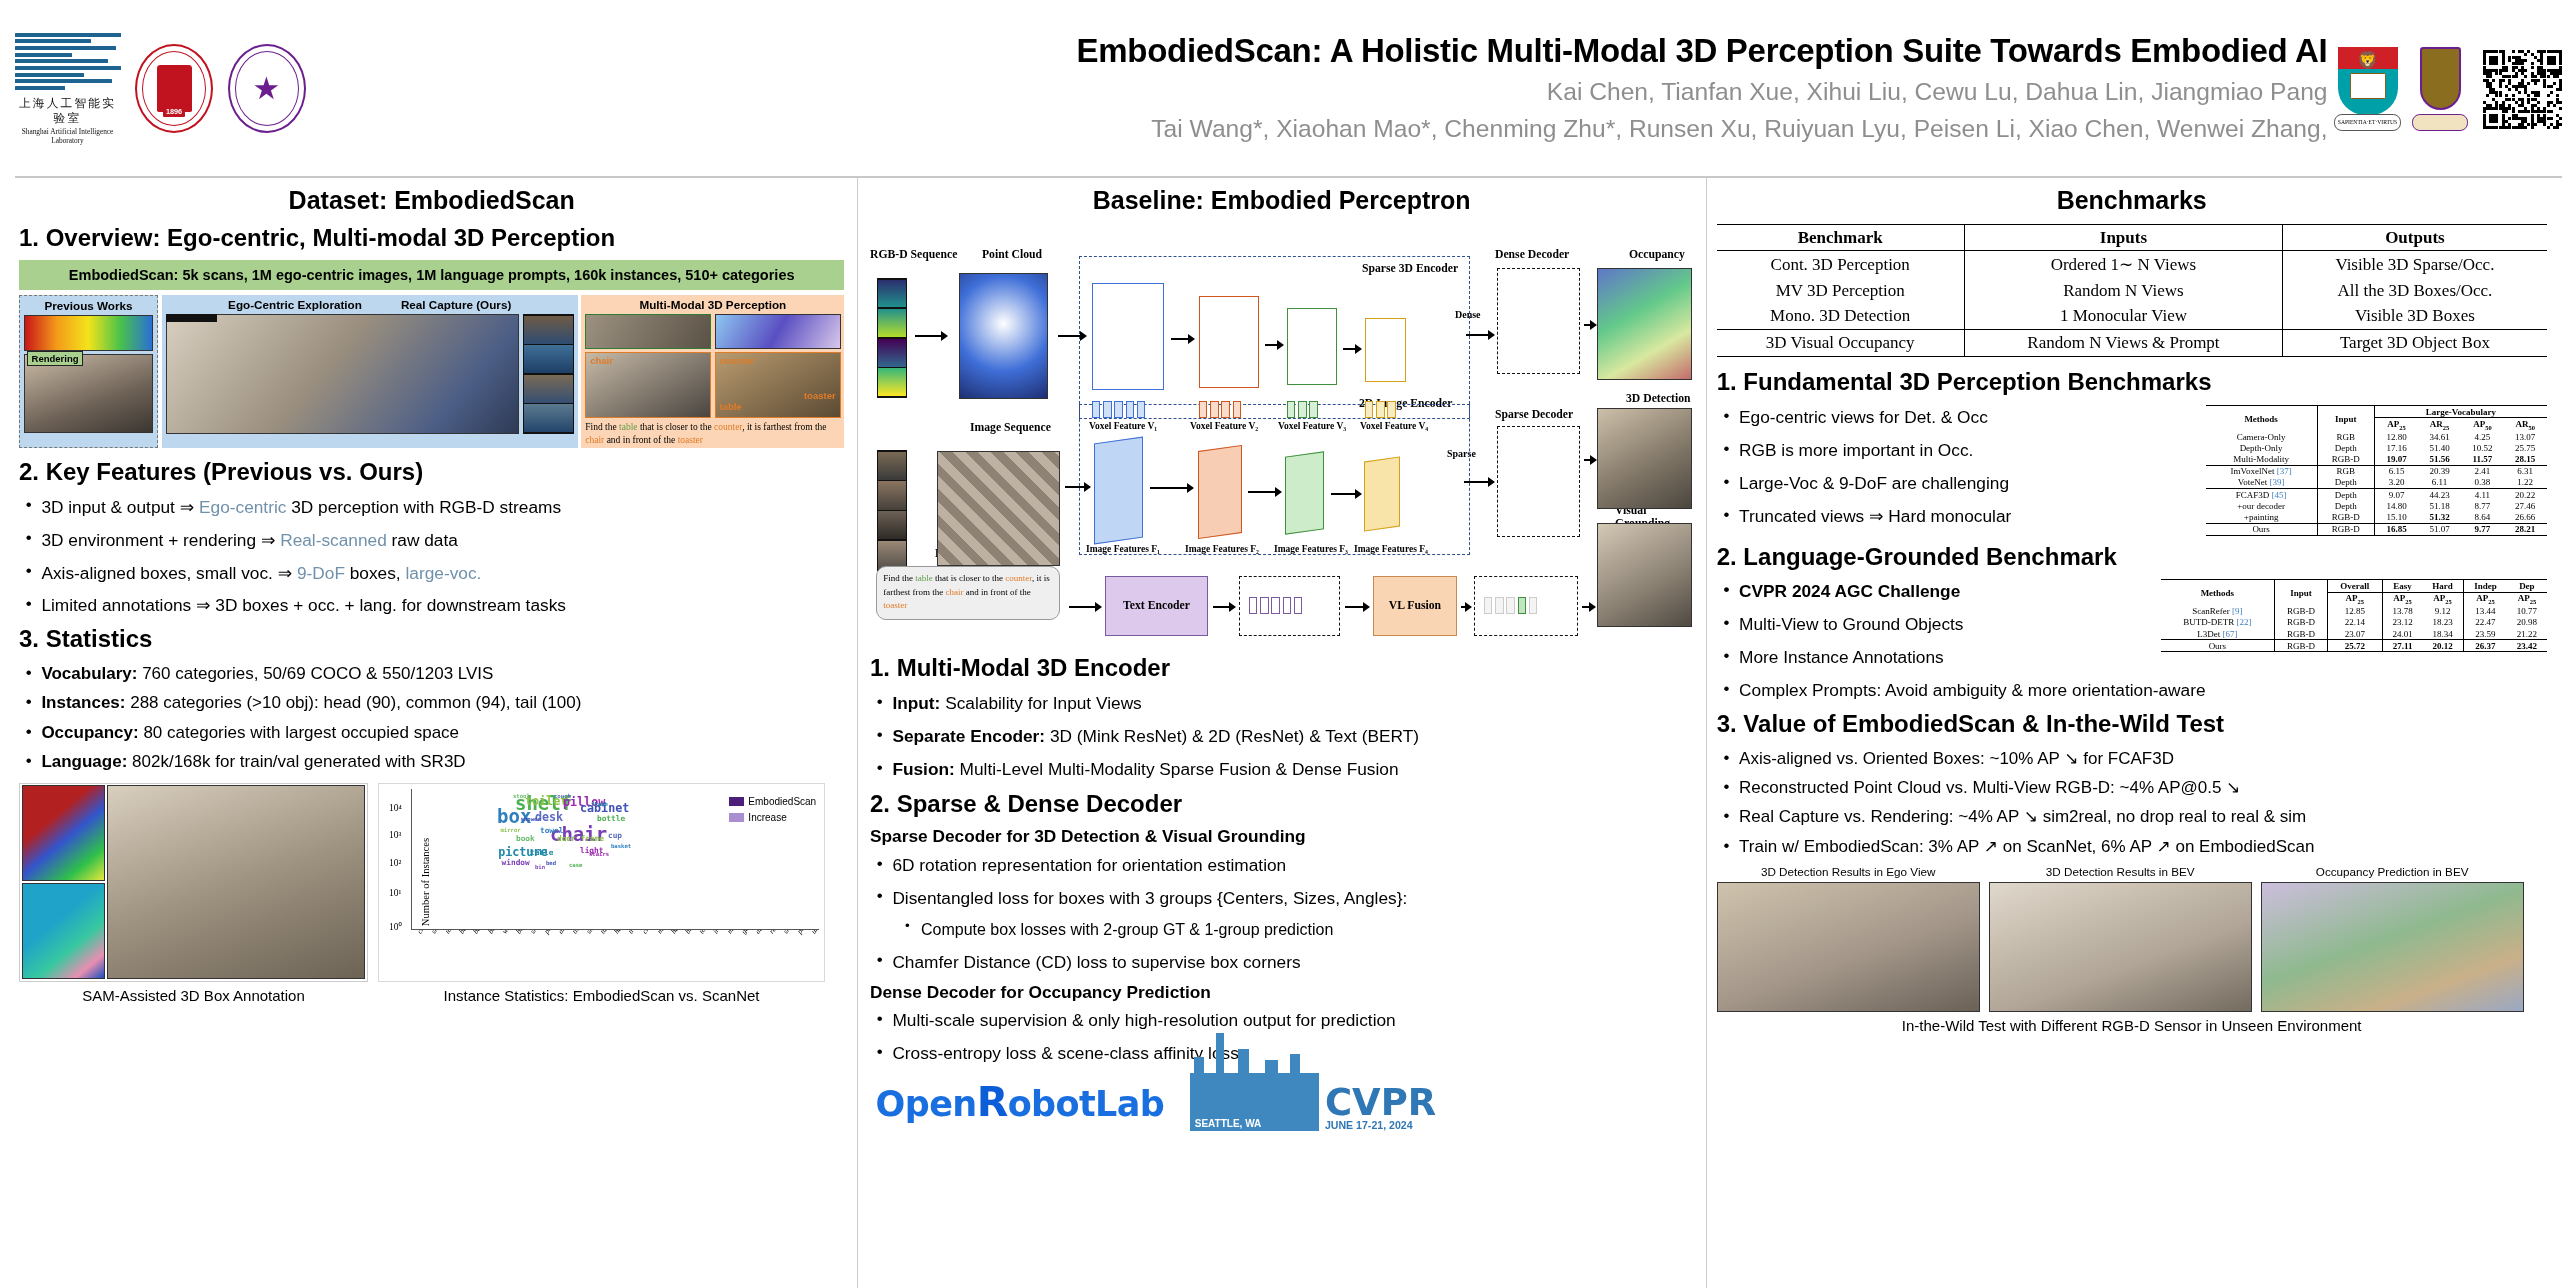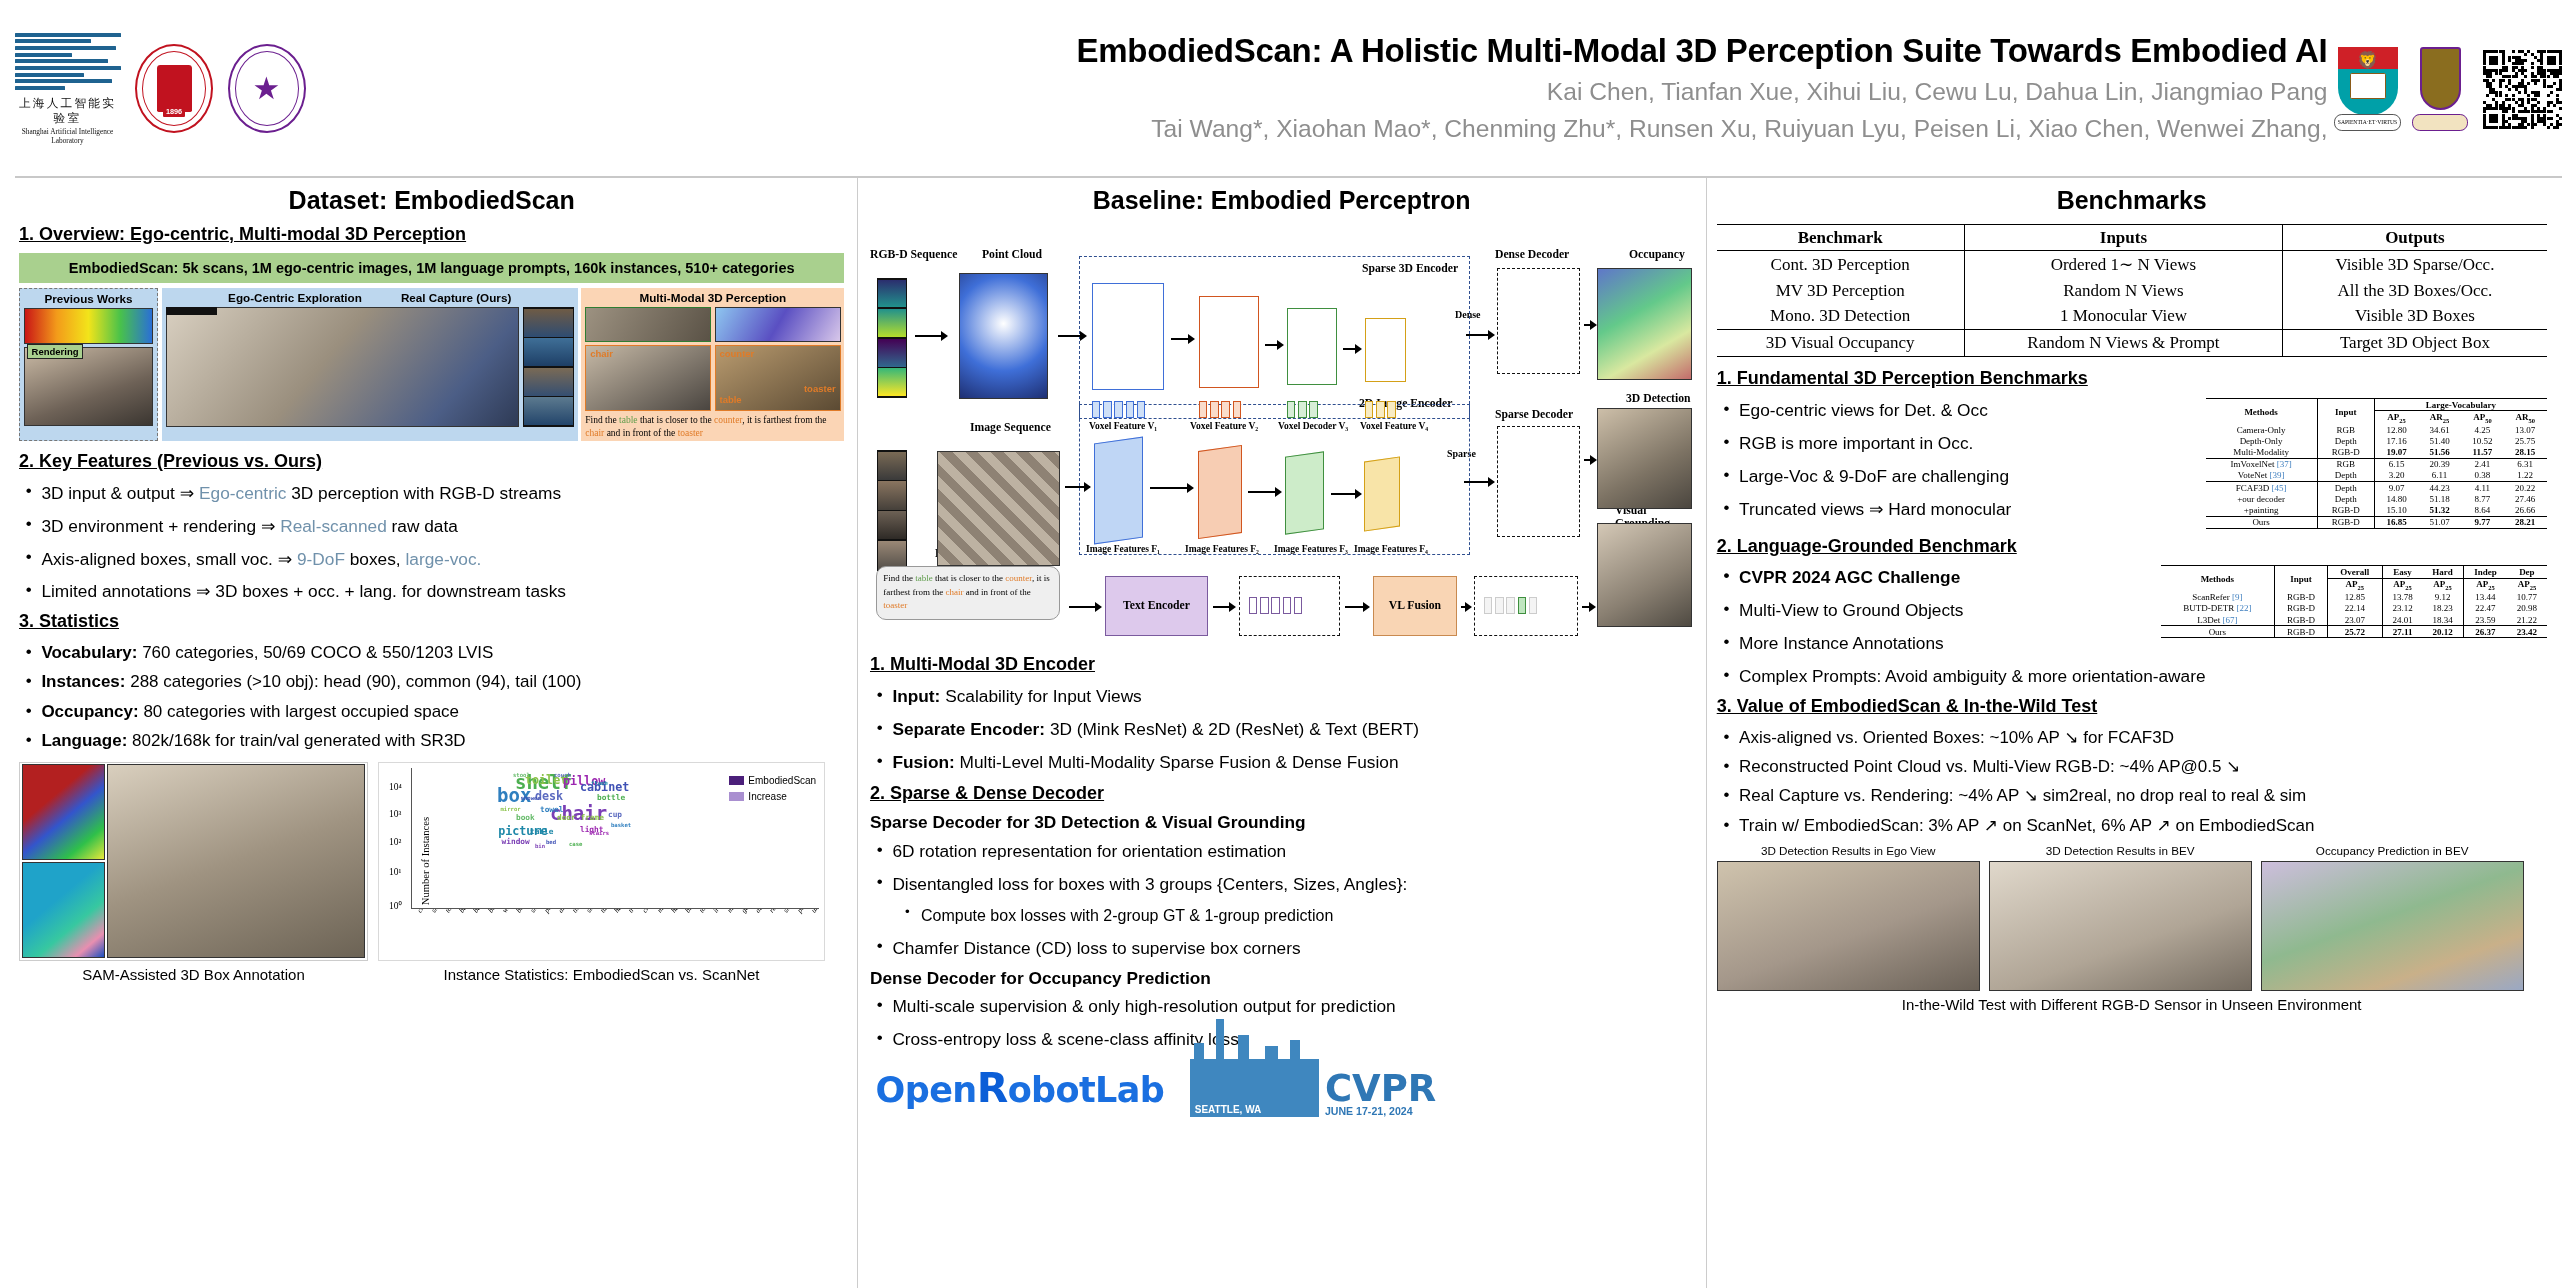--- a/index.html
+++ b/index.html
@@ -53,21 +53,21 @@
   .hr-head { position:absolute; left:14.5px; right:14.5px; bottom:0; height:2.2px; background:#c8c8c8; }
 
   
   .columns { display: flex; height: 1110px; padding: 0 6.7px 0 6.7px; }
   .col { position: relative; }
   .col-left  { width: 850px; padding: 3.4px 12.3px 0 12.3px; }
   .col-mid   { width: 850px; padding: 3.4px 12.3px 0 12.3px; border-left: 1.7px solid #cccccc; border-right: 1.7px solid #cccccc; }
   .col-right { width: 850px; padding: 3.4px 10px 0 10px; }
 
   .col-title { font-size: 25px; font-weight: bold; text-align: center; margin: 4.5px 0 9px; }
-  .sec-h { font-size: 18px; font-weight: bold; margin: 2.2px 0 7.8px; text-decoration: underline; }
+  .sec-h { font-size: 24px; font-weight: bold; margin: 2.2px 0 7.8px; }
   .sub-h { font-size: 17.3px; font-weight: bold; margin: 5.6px 0 4.5px; }
 
   ul.b { list-style: none; margin: 0 0 5.6px 0; }
   ul.b > li { font-size: 17.3px; line-height: 1.52; padding-left: 22.4px; position: relative; margin-bottom: 6.7px; }
   ul.b > li::before { content: "•"; position: absolute; left: 6.7px; top: -1.1px; font-size: 17px; }
   ul.b > li.sub { padding-left: 51px; font-size: 16px; }
   ul.b > li.sub::before { left: 35px; font-size: 13.4px; }
   ul.b.tight > li { margin-bottom: 3.4px; font-size: 17px; }
   .bold { font-weight: bold; }
   .accent { color: #7091ab; }
@@ -1467,21 +1467,21 @@
             <i style="border-color:#3f8f3f;background:#d7eed7"></i>
         </div>
         <div class="tok" style="left:495px;top:177px">
           <i style="border-color:#d4a017;background:#f8ecc4"></i>
             <i style="border-color:#d4a017;background:#f8ecc4"></i>
             <i style="border-color:#d4a017;background:#f8ecc4"></i>
         </div>
 
         <div class="pl" style="left:219px;top:197px;font-size:9.5px">Voxel Feature V₁</div>
         <div class="pl" style="left:320px;top:197px;font-size:9.5px">Voxel Feature V₂</div>
-        <div class="pl" style="left:408px;top:197px;font-size:9.5px">Voxel Decoder V₃</div>
+        <div class="pl" style="left:408px;top:197px;font-size:9.5px">Voxel Feature V₃</div>
         <div class="pl" style="left:490px;top:197px;font-size:9.5px">Voxel Feature V₄</div>
 
         <div class="cube" style="left:224px;top:216px;width:49px;height:101px;border-color:#3f6fd8;background:#bfd6f5;transform:skewY(-8deg)"></div>
         <div class="cube" style="left:328px;top:224px;width:44px;height:88px;border-color:#d1551f;background:#f7cdb3;transform:skewY(-8deg)"></div>
         <div class="cube" style="left:415px;top:230px;width:39px;height:78px;border-color:#3f8f3f;background:#cdecc9;transform:skewY(-8deg)"></div>
         <div class="cube" style="left:494px;top:235px;width:36px;height:70px;border-color:#d4a017;background:#f8e4a8;transform:skewY(-8deg)"></div>
 
         <div class="pl" style="left:216px;top:320px;font-size:9.5px">Image Features F₁</div>
         <div class="pl" style="left:315px;top:320px;font-size:9.5px">Image Features F₂</div>
         <div class="pl" style="left:404px;top:320px;font-size:9.5px">Image Features F₃</div>

